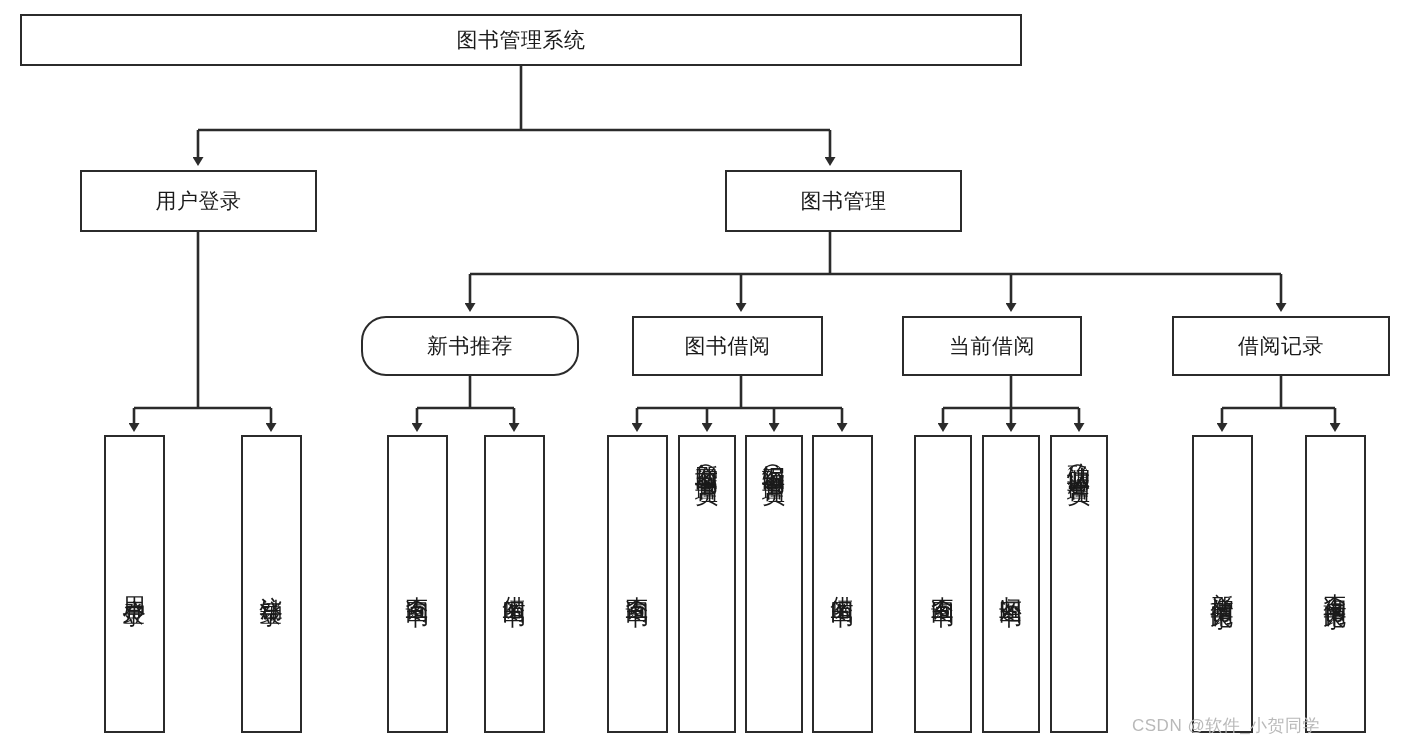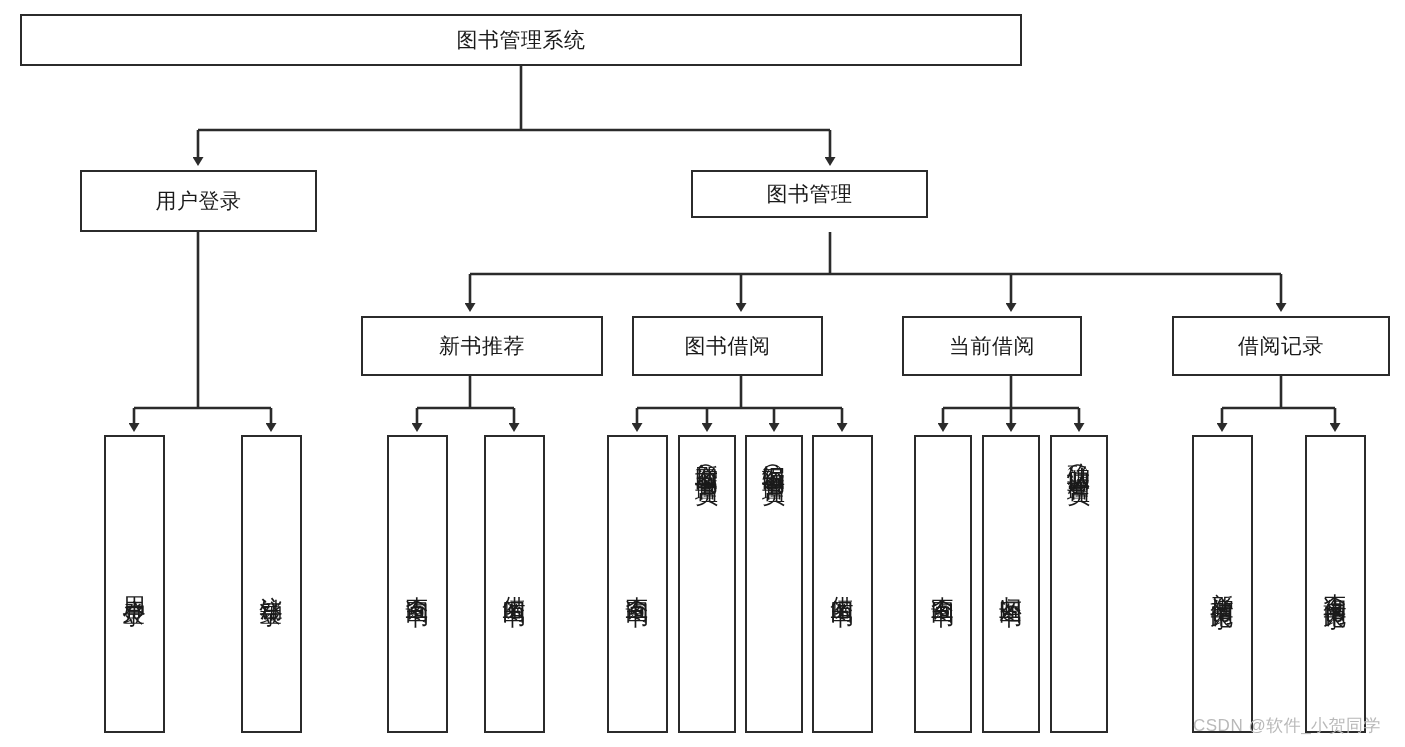--- a/index.html
+++ b/index.html
@@ -124,25 +124,25 @@
   </svg>
 
   <div class="node horiz" style="left:20px; top:14px; width:1002px; height:52px;">
     <span class="label">图书管理系统</span>
   </div>
 
   <div class="node horiz" style="left:80px; top:170px; width:237px; height:62px;">
     <span class="label">用户登录</span>
   </div>
 
-  <div class="node horiz" style="left:691px; top:170px; width:237px; height:48px;">
+  <div class="node horiz" style="left:725px; top:170px; width:237px; height:62px;">
     <span class="label">图书管理</span>
   </div>
 
-  <div class="node horiz" style="left:361px; top:316px; width:242px; height:60px;">
+  <div class="node horiz" style="left:361px; top:316px; width:218px; height:60px;border-radius:25px;">
     <span class="label">新书推荐</span>
   </div>
 
   <div class="node horiz" style="left:632px; top:316px; width:191px; height:60px;">
     <span class="label">图书借阅</span>
   </div>
 
   <div class="node horiz" style="left:902px; top:316px; width:180px; height:60px;">
     <span class="label">当前借阅</span>
   </div>
@@ -196,15 +196,15 @@
   </div>
 
   <div class="node vert centered" style="left:1192px; top:435px; width:61px; height:298px;">
     <span class="label">新增借阅记录</span>
   </div>
 
   <div class="node vert centered" style="left:1305px; top:435px; width:61px; height:298px;">
     <span class="label">查询借阅记录</span>
   </div>
 
-  <div class="watermark" style="left:1193px; top:714px;">CSDN @软件_小贺同学</div>
+  <div class="watermark" style="left:1132px; top:714px;">CSDN @软件_小贺同学</div>
 
 </div>
 
 </body></html>

